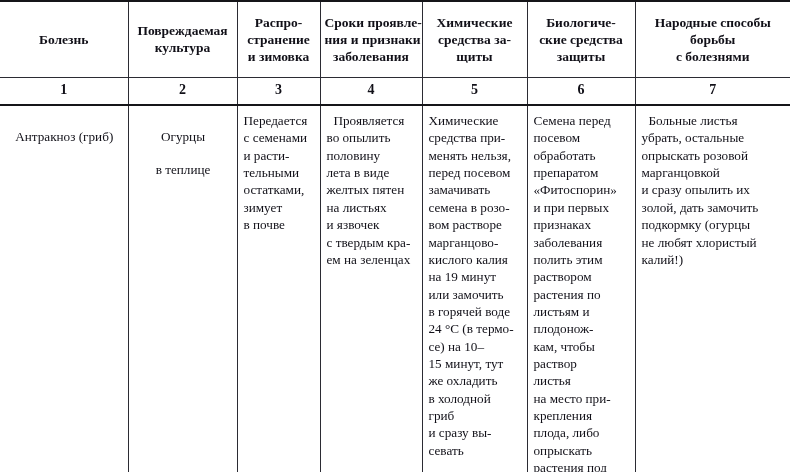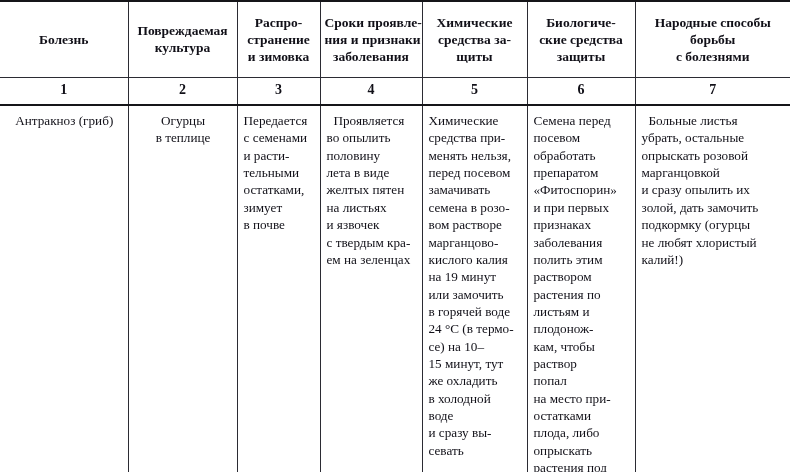--- a/index.html
+++ b/index.html
@@ -97,20 +97,21 @@
     text-align: left;
   }
   td.cell-flow .ln {
     display: block;
     white-space: nowrap;
   }
   td.cell-crop .ln,
   td.cell-disease .ln {
     display: block;
     white-space: nowrap;
+    margin-top: 16px;
   }
   .indent { display: inline-block; width: 7px; }
 </style>
 </head>
 <body>
 
 <div class="sheet">
 
   <table class="disease-table">
     <colgroup>
@@ -215,44 +216,44 @@
           <span class="ln">марганцово-</span>
           <span class="ln">кислого калия</span>
           <span class="ln">на 19 минут</span>
           <span class="ln">или замочить</span>
           <span class="ln">в горячей воде</span>
           <span class="ln">24 °С (в термо-</span>
           <span class="ln">се) на 10–</span>
           <span class="ln">15 минут, тут</span>
           <span class="ln">же охладить</span>
           <span class="ln">в холодной</span>
-          <span class="ln">воде</span>
+          <span class="ln">гриб</span>
           <span class="ln">и сразу вы-</span>
           <span class="ln">севать</span>
         </td>
 
         <td class="cell-flow">
           <span class="ln">Семена перед</span>
           <span class="ln">посевом</span>
           <span class="ln">обработать</span>
           <span class="ln">препаратом</span>
           <span class="ln">«Фитоспорин»</span>
           <span class="ln">и при первых</span>
           <span class="ln">признаках</span>
           <span class="ln">заболевания</span>
           <span class="ln">полить этим</span>
           <span class="ln">раствором</span>
           <span class="ln">растения по</span>
           <span class="ln">листьям и</span>
           <span class="ln">плодонож-</span>
           <span class="ln">кам, чтобы</span>
           <span class="ln">раствор</span>
-          <span class="ln">попал</span>
+          <span class="ln">листья</span>
           <span class="ln">на место при-</span>
-          <span class="ln">остатками</span>
+          <span class="ln">крепления</span>
           <span class="ln">плода, либо</span>
           <span class="ln">опрыскать</span>
           <span class="ln">растения под</span>
 
         </td>
 
         <td class="cell-flow">
           <span class="ln"><span class="indent"></span><span>Больные листья</span></span>
           <span class="ln">убрать, остальные</span>
           <span class="ln">опрыскать розовой</span>

